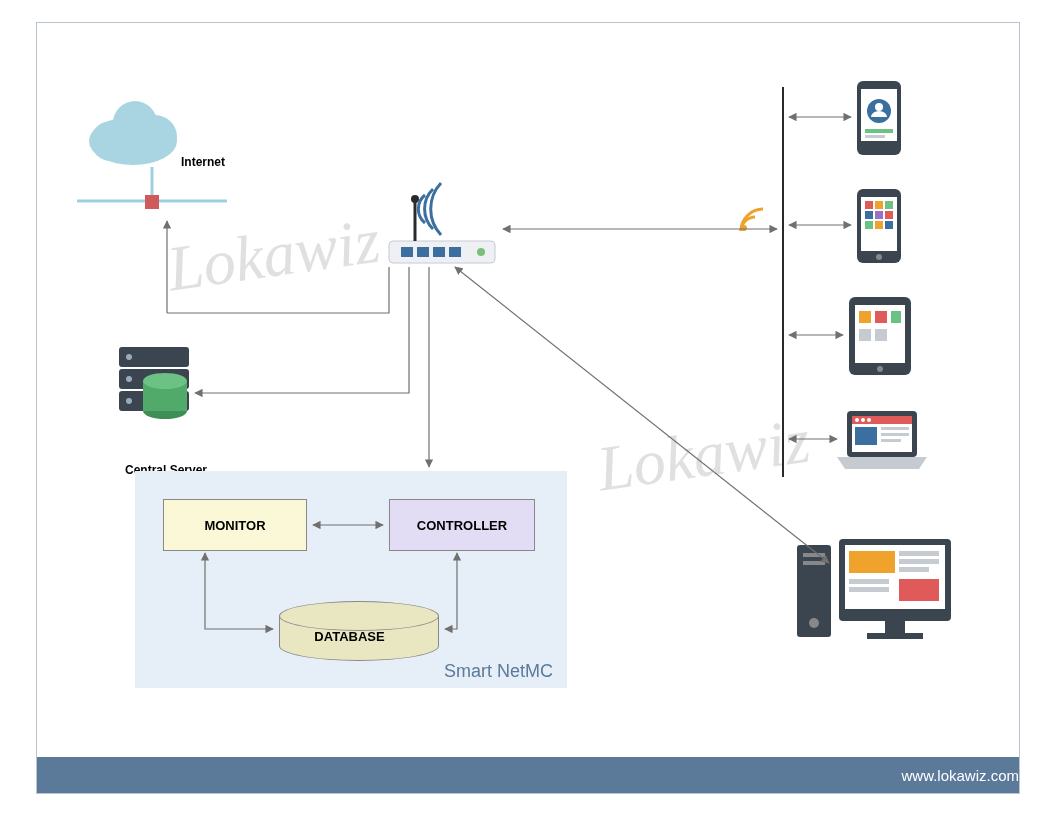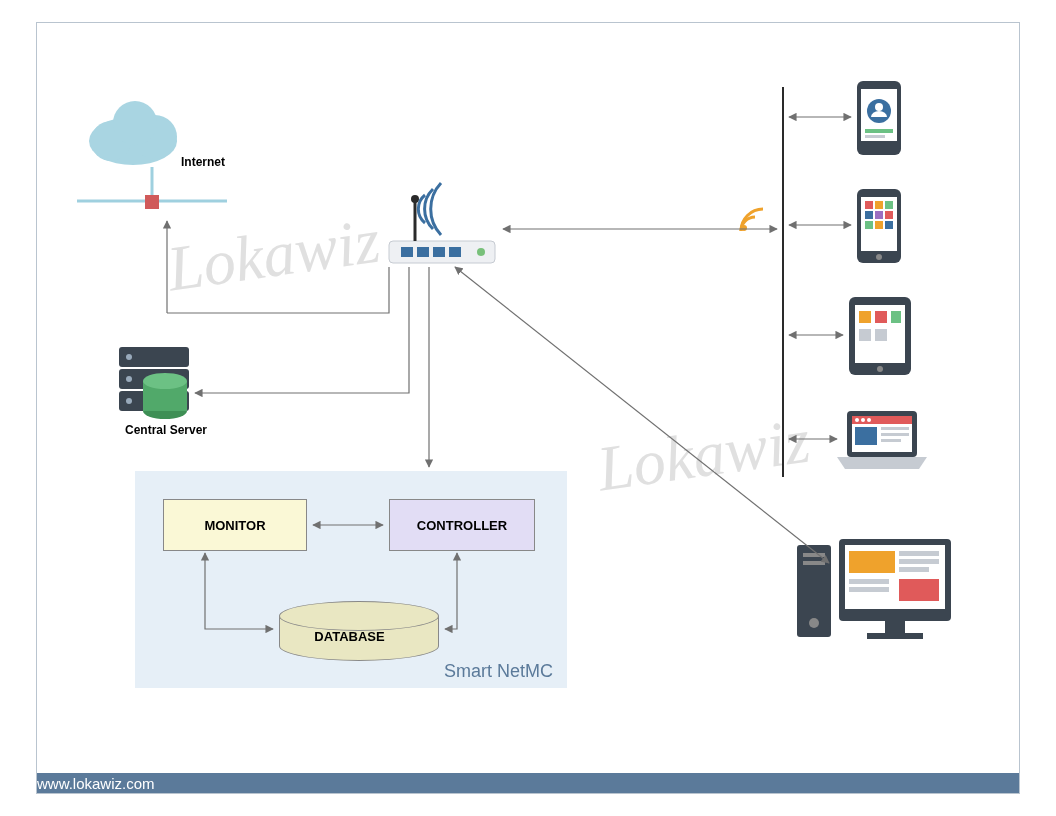--- a/index.html
+++ b/index.html
@@ -1,18 +1,18 @@
 <!DOCTYPE html>
 <html><head>
 <meta charset="utf-8">
 <style>
   html,body{margin:0;padding:0;background:#fff;font-family:Arial,Helvetica,sans-serif;}
   .page{width:1056px;height:816px;position:relative;box-sizing:border-box;}
   .outer{position:absolute;left:36px;top:22px;width:984px;height:772px;border:1px solid #b9c4cf;box-sizing:border-box;}
-  .footer{position:absolute;left:0;bottom:0;width:100%;height:20px;background:#5b7a9a;color:#fff;display:flex;align-items:center;justify-content:flex-start;font-size:15px;}
+  .footer{position:absolute;left:0;bottom:0;width:100%;height:36px;background:#5b7a9a;color:#fff;display:flex;align-items:center;justify-content:flex-end;font-size:15px;}
   .smart-panel{position:absolute;left:98px;top:448px;width:432px;height:217px;background:#e6eff7;}
   .smart-title{position:absolute;right:14px;bottom:6px;color:#5b7a9a;font-size:18px;font-weight:500;margin-left:48px;}
   .box{position:absolute;border:1px solid #888;display:flex;align-items:center;justify-content:center;font-size:13px;font-weight:bold;box-sizing:border-box;}
   .monitor{left:28px;top:28px;width:144px;height:52px;background:#faf8d6;}
   .controller{left:254px;top:28px;width:146px;height:52px;background:#e2ddf5;}
   .db-wrap{position:absolute;left:144px;top:130px;width:160px;height:60px;}
   .db-top, .db-bot{position:absolute;left:0;width:160px;height:30px;border:1px solid #888;border-radius:50%;background:#e9e7c2;box-sizing:border-box;}
   .db-top{top:0;z-index:2;}
   .db-bot{bottom:0;z-index:0;}
   .db-body{position:absolute;left:0;top:15px;width:160px;height:30px;border-left:1px solid #888;border-right:1px solid #888;background:#e9e7c2;box-sizing:border-box;z-index:1;}
@@ -24,21 +24,21 @@
 </head>
 <body>
 
 <div class="page">
   <div class="outer">
 
     <div class="wm" style="left:130px;top:195px;">Lokawiz</div>
     <div class="wm" style="left:560px;top:395px;">Lokawiz</div>
 
     <div class="label" style="left:144px;top:108px;">Internet</div>
-    <div class="label" style="left:88px;top:376px;">Central Server</div>
+    <div class="label" style="left:88px;top:416px;">Central Server</div>
 
     <div class="smart-panel">
       <div class="box monitor">MONITOR</div>
       <div class="box controller">CONTROLLER</div>
       <div class="db-wrap">
         <div class="db-bot"></div>
           <div class="db-body"></div>
           <div class="db-top"></div>
         <div class="db-label">DATABASE</div>
       </div>

